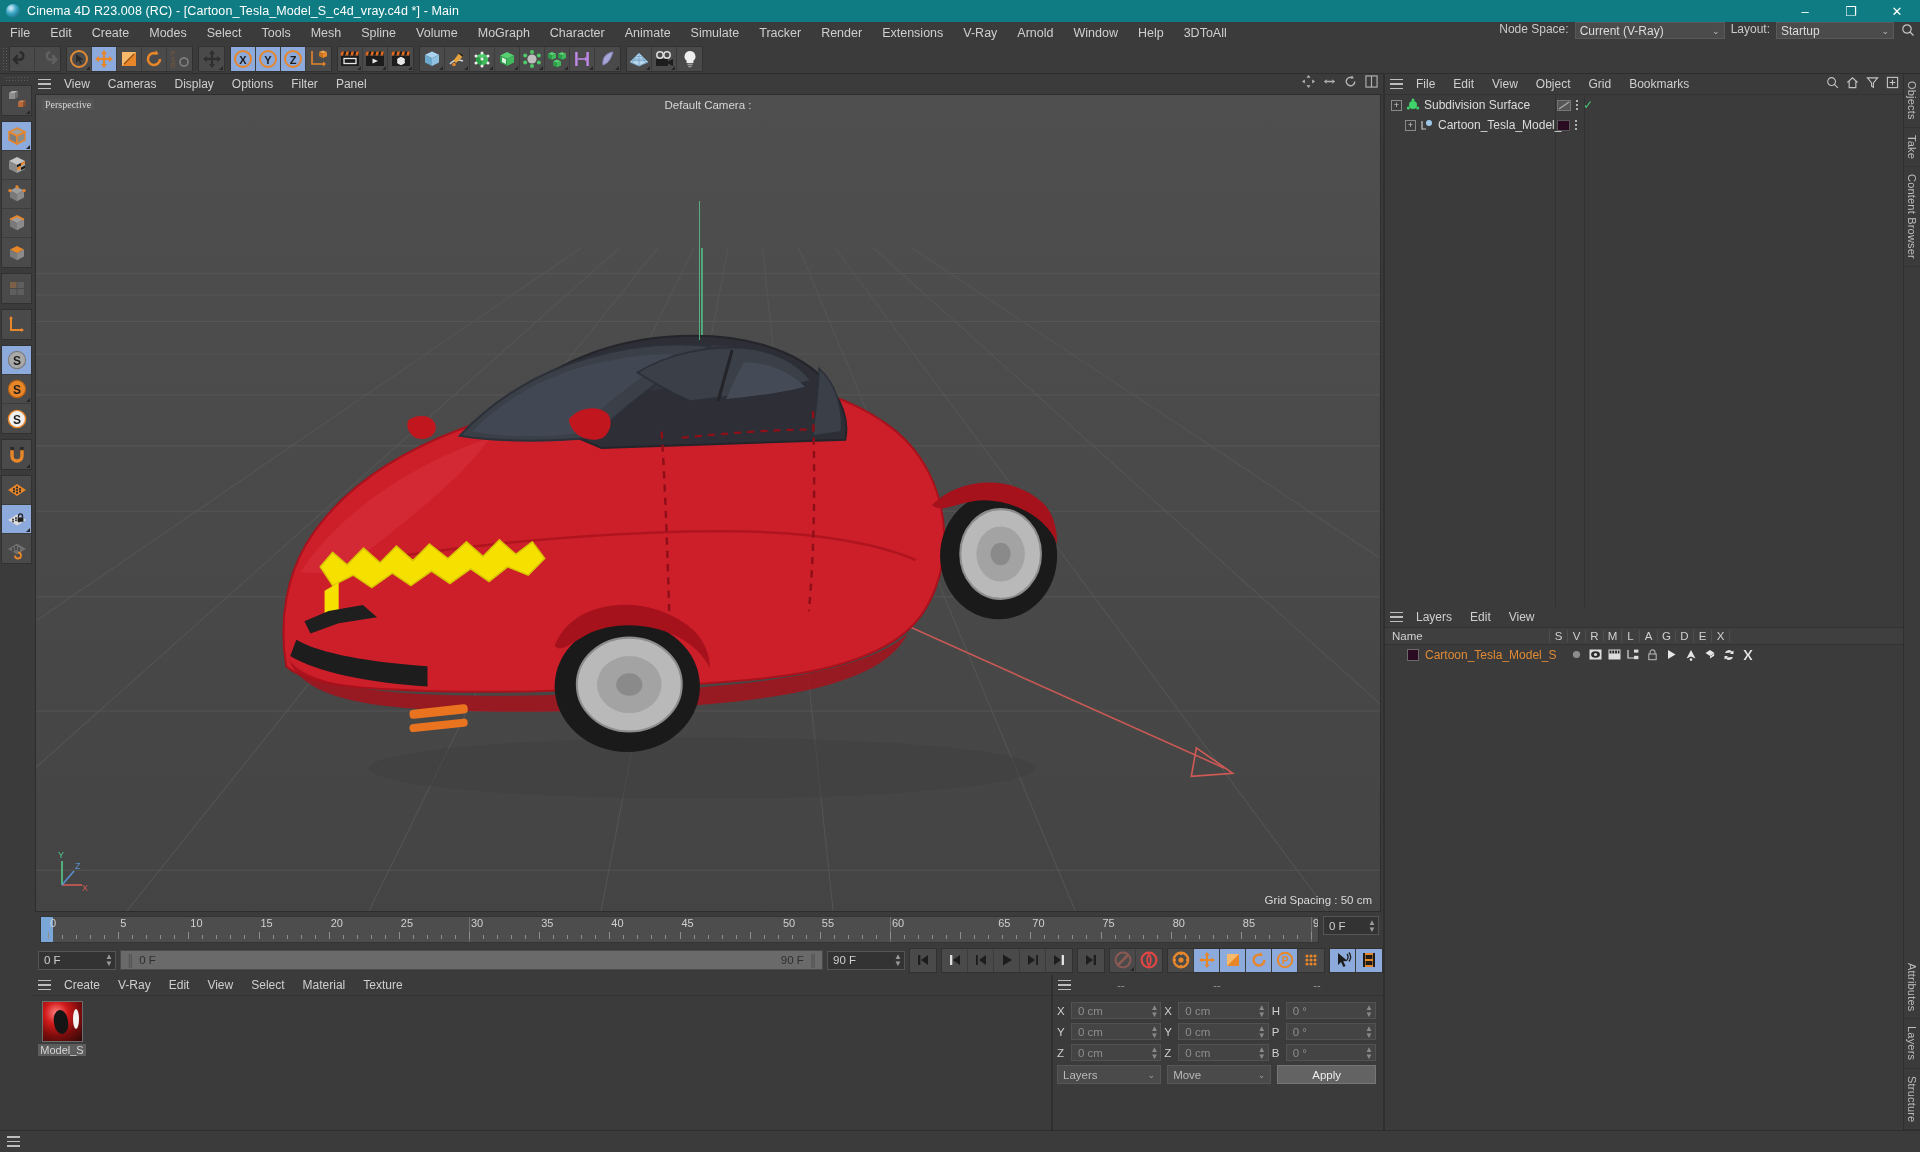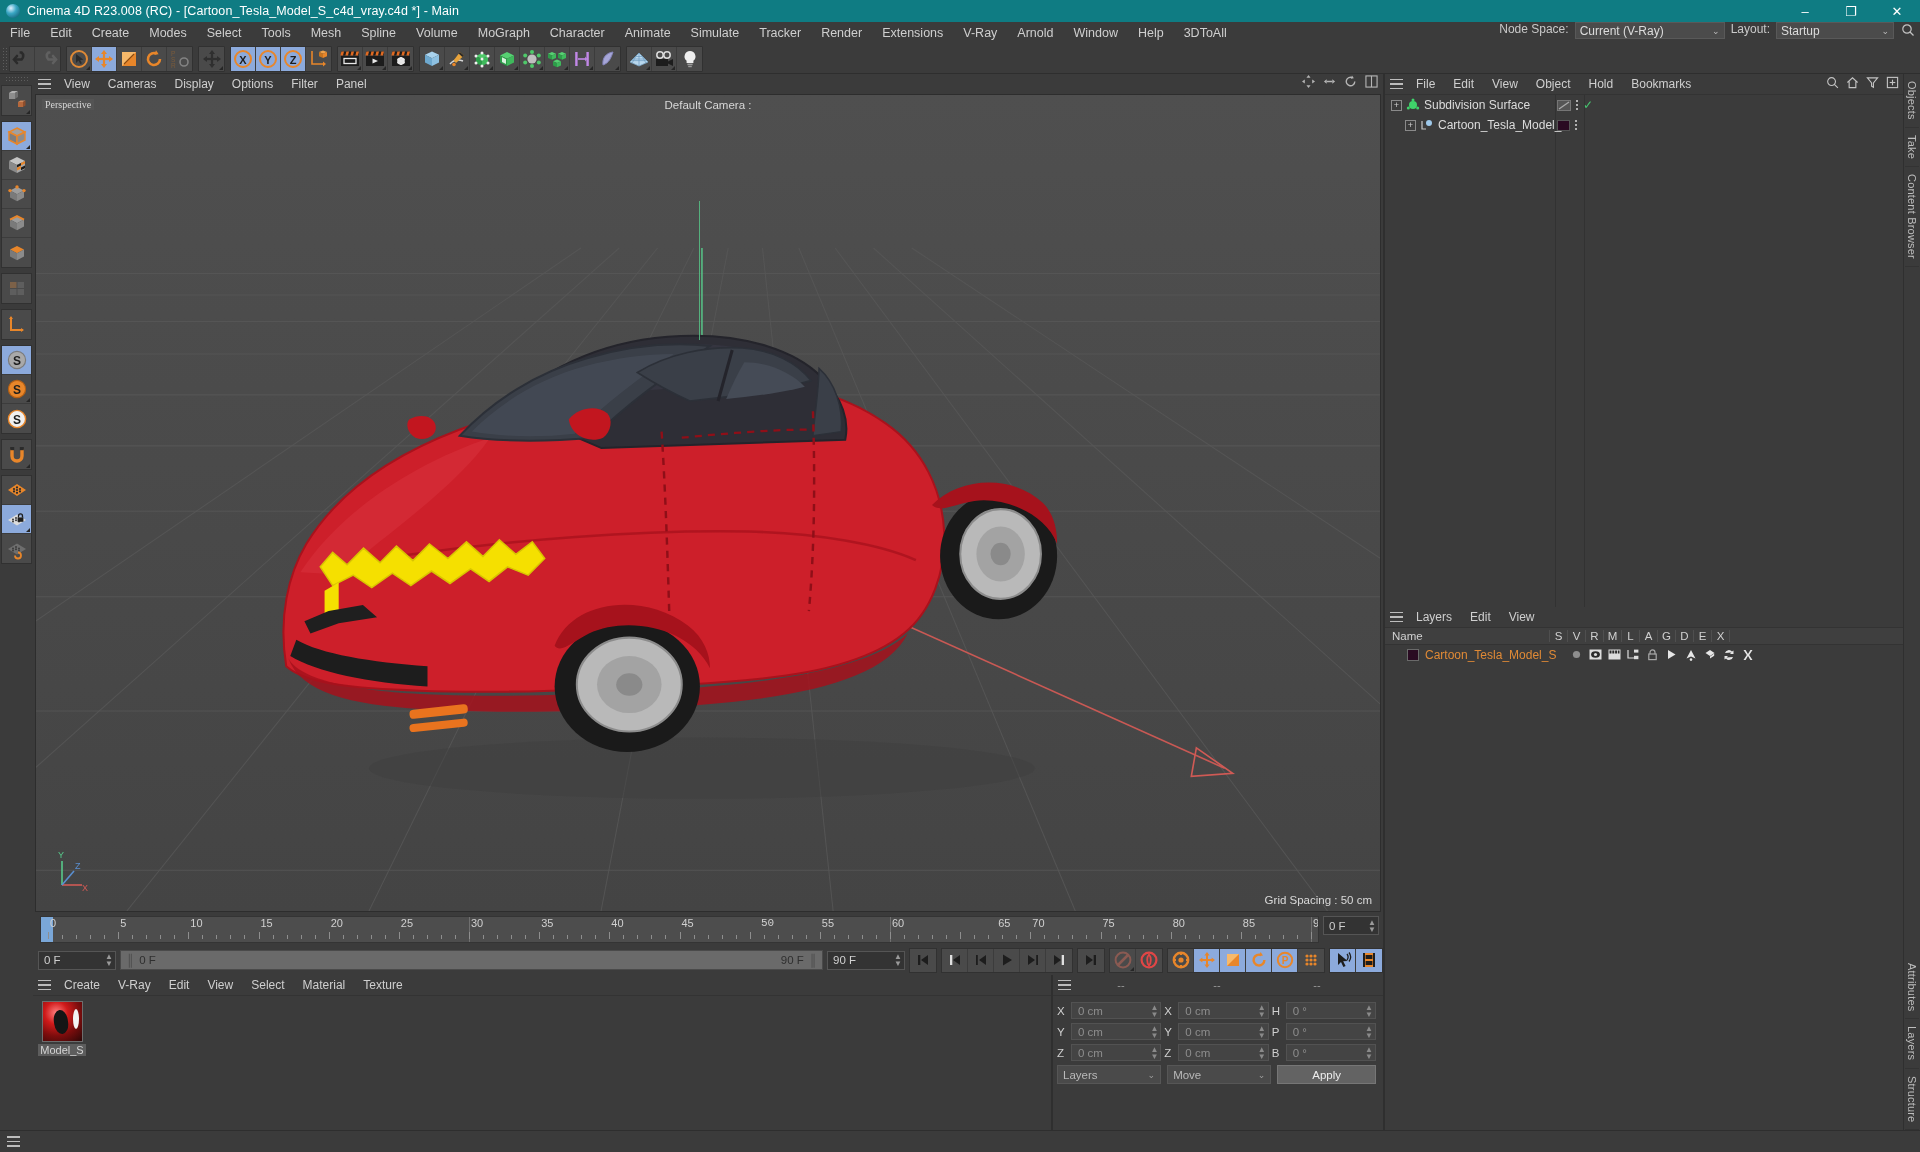--- a/index.html
+++ b/index.html
@@ -872,21 +872,21 @@
             <div class="tl-tick" style="left: 79.1667px;">5</div>
             <div class="tl-tick" style="left: 149.333px;">10</div>
             <div class="tl-tick" style="left: 219.5px;">15</div>
             <div class="tl-tick" style="left: 289.667px;">20</div>
             <div class="tl-tick" style="left: 359.833px;">25</div>
             <div class="tl-tick" style="left: 430px;">30</div>
             <div class="tl-major" style="left: 428px;"></div>
             <div class="tl-tick" style="left: 500.167px;">35</div>
             <div class="tl-tick" style="left: 570.333px;">40</div>
             <div class="tl-tick" style="left: 640.5px;">45</div>
-            <div class="tl-tick" style="left: 720px; font-family: Liberation Mono, monospace;">50</div>
+            <div class="tl-tick" style="left: 742px;">50</div>
             <div class="tl-tick" style="left: 780.833px;">55</div>
             <div class="tl-tick" style="left: 851px;">60</div>
             <div class="tl-major" style="left: 849px;"></div>
             <div class="tl-tick" style="left: 921.167px; margin-left: 36px;">65</div>
             <div class="tl-tick" style="left: 991.333px;">70</div>
             <div class="tl-tick" style="left: 1061.5px;">75</div>
             <div class="tl-tick" style="left: 1131.67px;">80</div>
             <div class="tl-tick" style="left: 1201.83px;">85</div>
             <div class="tl-tick" style="left: 1272px;">90</div>
             <div class="tl-major" style="left: 1270px;"></div>
@@ -1260,21 +1260,21 @@
         <div class="op-menu">
           <div class="ham">
               <i></i>
               <i></i>
               <i></i>
             </div>
           <div class="mi">File</div>
           <div class="mi">Edit</div>
           <div class="mi">View</div>
           <div class="mi">Object</div>
-          <div class="mi">Hold</div>
+          <div class="mi">Grid</div>
           <div class="mi">Bookmarks</div>
           <div class="op-icons">
             <span>
               <svg width="13" height="13" viewBox="0 0 14 14">
                   <circle cx="6" cy="6" r="4.2" fill="none" stroke="#c3c3c3" stroke-width="1.2"></circle>
                   <line x1="9" y1="9" x2="12.8" y2="12.8" stroke="#c3c3c3" stroke-width="1.2"></line>
                 </svg>
             </span>
             <span>
               <svg width="13" height="13" viewBox="0 0 14 14">

